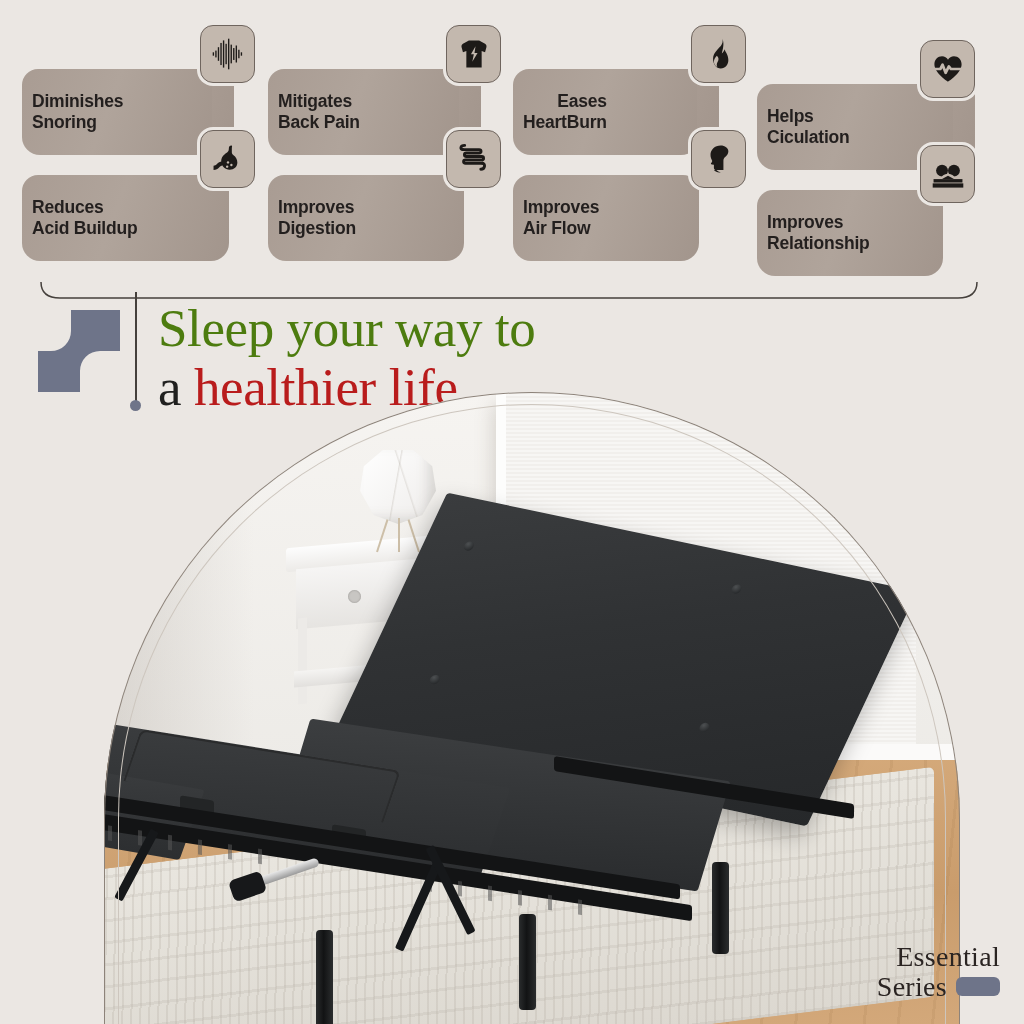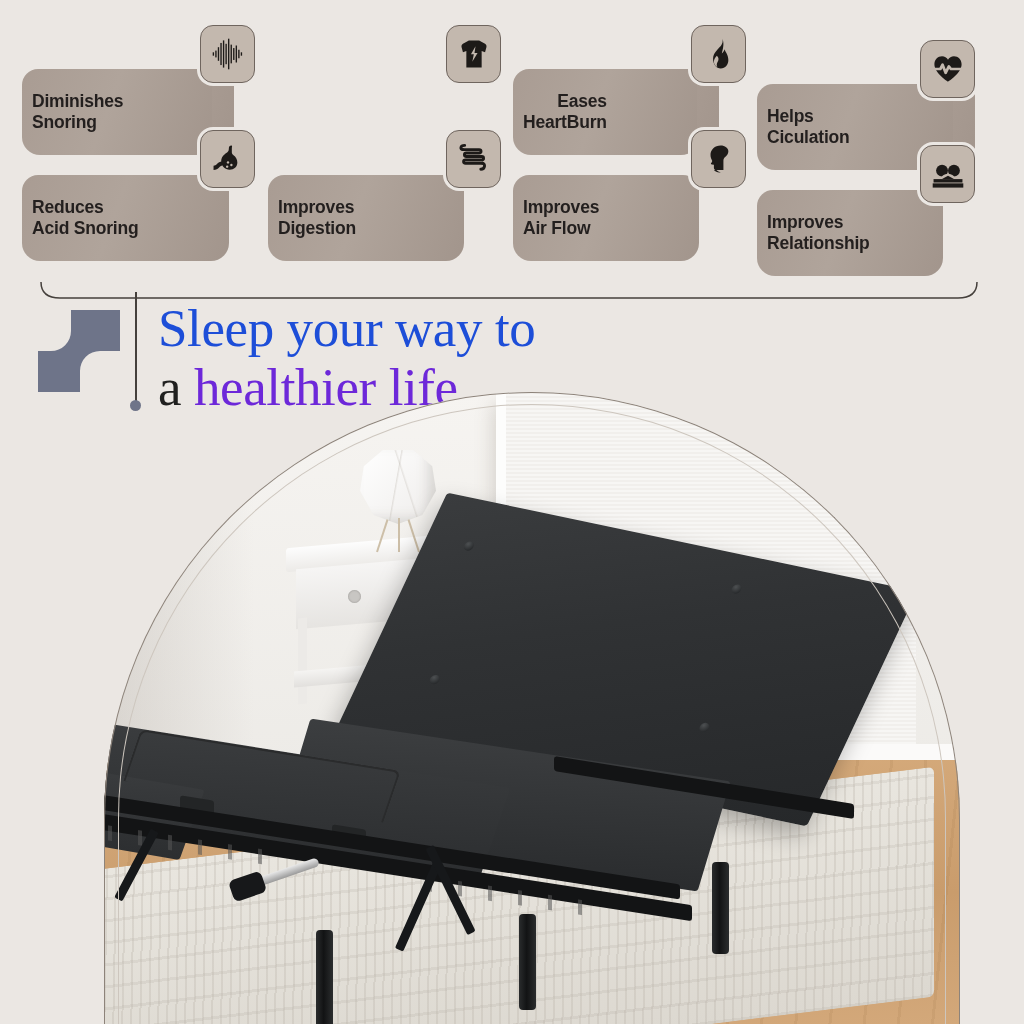--- a/index.html
+++ b/index.html
@@ -71,23 +71,23 @@
   .vline { position:absolute; left:135px; top:292px; width:1.6px; height:112px; background:#45403c; }
   .vdot  { position:absolute; left:130px; top:400px; width:11px; height:11px; border-radius:50%; background:#6e7489; }
 
   .deco { position:absolute; left:38px; top:310px; width:82px; height:82px; }
 
   .headline { position:absolute; left:158px; top:300px; width:620px; }
   .headline .l1, .headline .l2 {
     font-family:"Liberation Serif", serif;
     font-size:53px; line-height:1.08; letter-spacing:-0.4px;
   }
-  .headline .l1 { color:#1d4ed8; }
+  .headline .l1 { color:#4d7c0f; }
   .headline .l2 { color:#20201f; margin-top:2px; }
-  .headline .l2 .gold { color:#6d28d9; }
+  .headline .l2 .gold { color:#b91c1c; }
 
   
   .arch-wrap {
     position:absolute; left:104px; top:392px; width:856px; height:632px;
     overflow:hidden;
   }
   .arch {
     position:absolute; inset:0;
     border-radius:428px 428px 0 0;
     overflow:hidden;
@@ -268,34 +268,38 @@
             <rect x="23" y="9" width="1.6" height="22"></rect>
             <rect x="26" y="13" width="1.6" height="14"></rect>
             <rect x="29" y="10" width="1.6" height="20"></rect>
             <rect x="32" y="15" width="1.6" height="10"></rect>
             <rect x="35" y="18" width="1.6" height="4"></rect>
           </g>
         </svg>
       </div>
       <div class="pill bot">
         <div class="ptxt">Reduces
-Acid Snoring</div>
+Acid Buildup</div>
       </div>
       <div class="tile t2">
         <svg viewBox="0 0 40 40" aria-hidden="true">
           <path d="M24 4c-2 0-3 1.5-3 3.5 0 3-1 4-3 5.5-3.5 2.5-6 5-6 10 0 5.5 4.5 9.5 10 9.5 5 0 9-3.5 9-8.5 0-4-2-6.5-4.5-8.5-1.5-1.2-2-2-2-3.5V7.5C24.5 5.5 25.5 4 24 4z"></path>
           <path d="M13 23c-2.5 0-4.5 1.2-6 3-1.2 1.4-2.3 2-4 2v5c3 0 5-1.2 6.5-3 1.2-1.4 2.2-2 3.5-2z"></path>
           <circle cx="20" cy="24" r="1.4" fill="#c3b8ae"></circle>
           <circle cx="24" cy="27" r="1.4" fill="#c3b8ae"></circle>
           <circle cx="19" cy="29" r="1.4" fill="#c3b8ae"></circle>
         </svg>
       </div>
     </div>
 
     <div class="col c1">
+      <div class="pill top">
+        <div class="ptxt">Mitigates
+Back Pain</div>
+      </div>
       <div class="tile t1">
         <svg viewBox="0 0 40 40" aria-hidden="true">
           <path d="M14 4h12l7 4c1.5.9 2 2.4 1.6 4l-1.6 6-4-1.4V36H11V16.6L7 18l-1.6-6C5 10.4 5.5 8.9 7 8z"></path>
           <path d="M21.8 11l-5.4 9.2h3.4L18 29l6.2-10.2h-3.6z" fill="#c3b8ae"></path>
         </svg>
       </div>
       <div class="pill bot">
         <div class="ptxt">Improves
 Digestion</div>
       </div>
@@ -444,14 +448,21 @@
         <div class="leg l2"></div>
         <div class="leg l3"></div>
         <div class="leg l4"></div>
       </div>
 
     </div>
   </div>
   <div class="arch-outline2"></div>
   <div class="arch-outline"></div>
 
+  <div class="brand">
+    <div class="bl">Essential</div>
+    <div class="row2">
+      <div class="bl">Series</div>
+      <div class="chip"></div>
+    </div>
+  </div>
 
 </div>
 
 </body></html>

